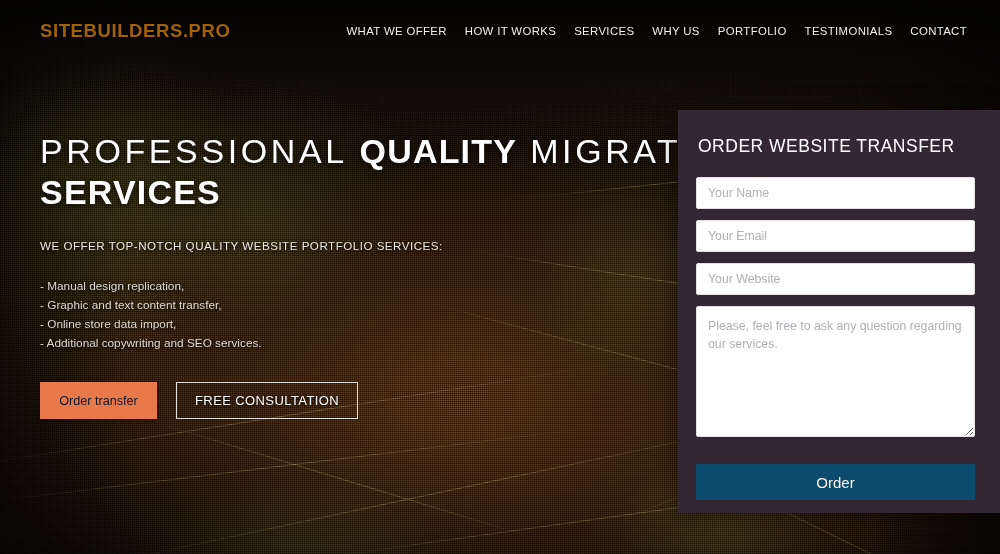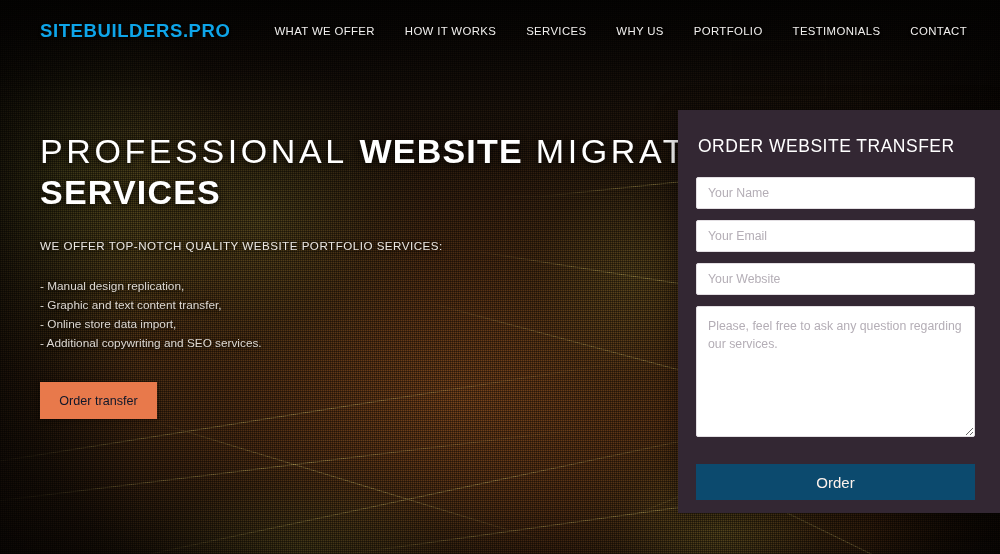--- a/index.html
+++ b/index.html
@@ -80,31 +80,31 @@
   }
 
   
   .header {
     position:absolute; top:0; left:0; right:0; height:62px;
     display:flex; align-items:center;
     padding:0 24px 0 40px;
     z-index:40;
   }
   .logo {
-    color:#0ea5e9;
+    color:#a16207;
     font-size:18.5px;
     font-weight:bold;
     letter-spacing:0.6px;
     white-space:nowrap;
     text-shadow:0 1px 3px rgba(0,0,0,0.85);
   }
   .nav {
     margin-left:auto;
     display:flex; align-items:center;
-    gap:12px;
+    gap:0px;
   }
   .nav-item {
     color:#f2f0ee;
     font-size:11.4px;
     letter-spacing:0.35px;
     white-space:nowrap;
     padding:6px 9px;
     text-decoration:none;
     cursor:pointer;
     text-shadow:0 1px 3px rgba(0,0,0,0.9);
@@ -286,33 +286,34 @@
       <a class="nav-item">HOW IT WORKS</a>
       <a class="nav-item">SERVICES</a>
       <a class="nav-item">WHY US</a>
       <a class="nav-item">PORTFOLIO</a>
       <a class="nav-item">TESTIMONIALS</a>
       <a class="nav-item">CONTACT</a>
     </nav>
   </div>
 
   <div class="hero">
-    <h1 class="headline"><span>PROFESSIONAL </span><span class="bold">WEBSITE</span><span> MIGRATION</span><span class="bold line2">SERVICES</span></h1>
+    <h1 class="headline"><span>PROFESSIONAL </span><span class="bold">QUALITY</span><span> MIGRATION</span><span class="bold line2">SERVICES</span></h1>
 
     <div class="subhead">WE OFFER TOP-NOTCH QUALITY WEBSITE PORTFOLIO SERVICES:</div>
 
     <ul class="bullets">
       <li>- Manual design replication,</li>
       <li>- Graphic and text content transfer,</li>
       <li>- Online store data import,</li>
       <li>- Additional copywriting and SEO services.</li>
     </ul>
 
     <div class="cta-row">
       <button class="btn-primary">Order transfer</button>
+      <button class="btn-outline">FREE CONSULTATION</button>
     </div>
   </div>
 
   <div class="form-panel">
     <div class="form-title">ORDER WEBSITE TRANSFER</div>
 
     <input class="field" type="text" placeholder="Your Name" style="">
     <input class="field" type="text" placeholder="Your Email" style="">
     <input class="field" type="text" placeholder="Your Website" style="">
     <textarea class="field-area" placeholder="Please, feel free to ask any question regarding our services." style=""></textarea>

